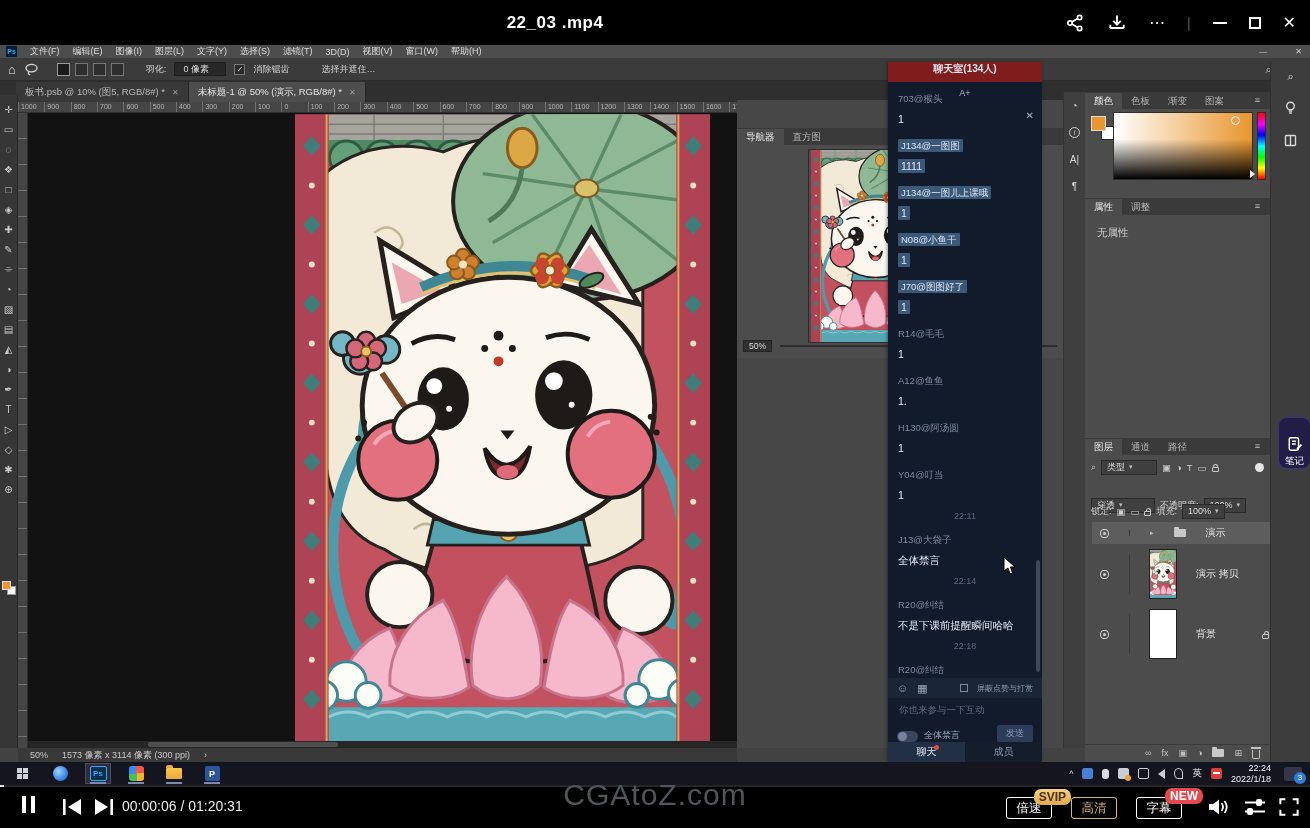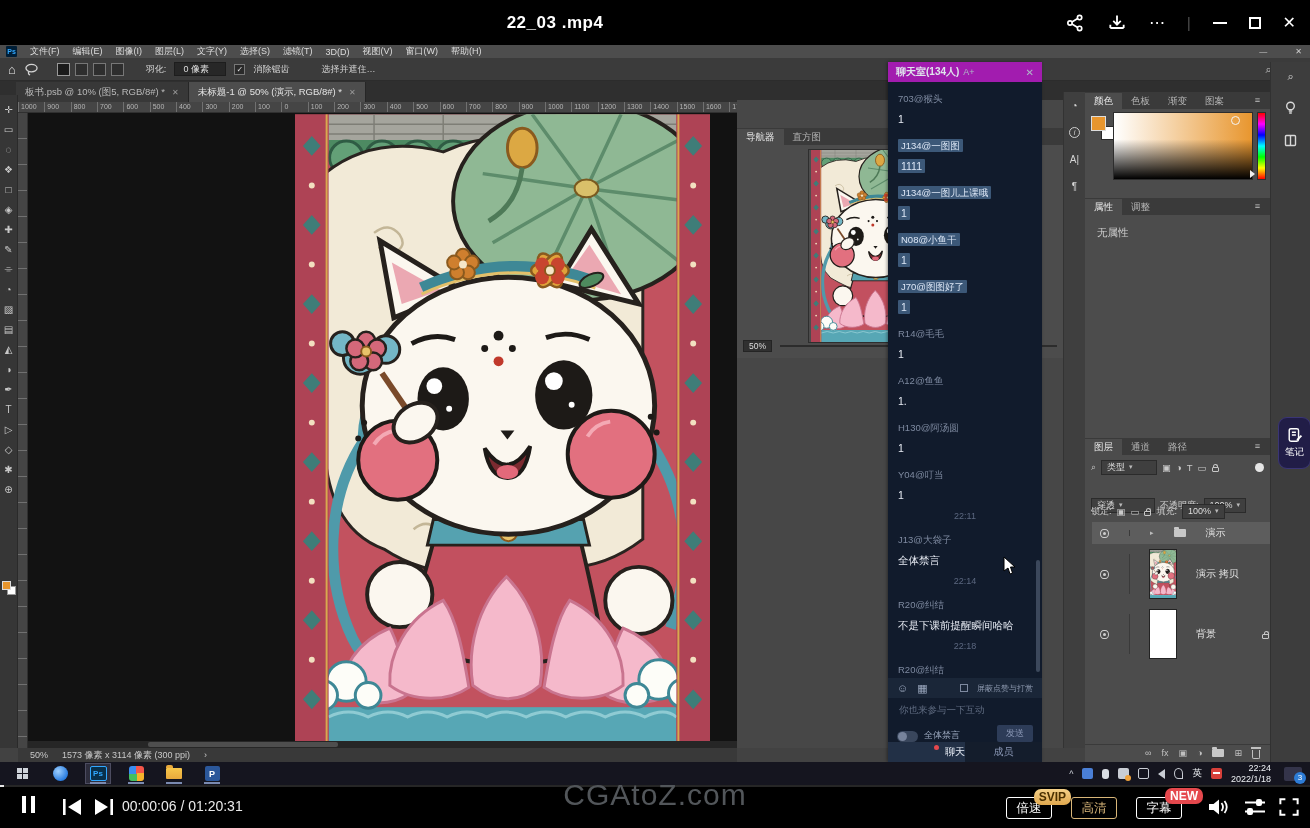--- a/index.html
+++ b/index.html
@@ -126,29 +126,29 @@
   .mtrash{width:8px;height:9px;border:1px solid #c0c0c0;border-top:none;border-radius:0 0 2px 2px;position:relative;margin-top:3px;}
   .mtrash::before{content:"";position:absolute;top:-3px;left:-2px;width:10px;height:2px;background:#c0c0c0;}
   .lay-foot{position:absolute;left:0;bottom:2px;width:185px;height:16px;border-top:1px solid #3a3a3a;
     display:flex;align-items:center;justify-content:flex-end;gap:10px;padding:0 10px;color:#c0c0c0;font-size:9px;}
 
   
   .rightstrip{left:1270px;top:17px;width:40px;height:700px;background:#3d3d3d;border-left:1px solid #313131;
     display:flex;flex-direction:column;align-items:center;padding-top:8px;gap:18px;color:#d8d8d8;}
   .rs-ic{font-size:11px;}
   .notes-btn{position:absolute;left:7px;top:355px;width:33px;height:52px;background:#211d47;border:1px solid #3a3575;
-    border-radius:9px;display:flex;flex-direction:column;align-items:center;justify-content:center;gap:3px;}
+    border-radius:9px;display:flex;flex-direction:column;align-items:center;justify-content:flex-end;gap:3px;}
   .notes-btn span{color:#fff;font-size:9.5px;}
 
   .statusbar{left:18px;top:703px;width:719px;height:14px;background:#393939;display:flex;align-items:center;
     gap:14px;padding:0 12px;font-size:9px;color:#c9c9c9;}
 
   
   .chat{left:888px;top:62px;width:154px;height:700px;background:#111b2c;box-shadow:-1px 0 3px rgba(0,0,0,.4);}
-  .chat-head{height:20px;background:#a21caf;display:flex;align-items:center;padding:0 8px;gap:4px;}
+  .chat-head{height:20px;background:#7f1d1d;display:flex;align-items:center;padding:0 8px;gap:12px;flex-direction:column;}
   .chat-title{color:#dfe4ec;font-size:10px;font-weight:bold;}
   .chat-font{color:#aeb8c8;font-size:9px;}
   .chat-x{margin-left:auto;color:#aeb8c8;font-size:10px;}
   .chat-msgs{position:absolute;left:0;top:20px;width:154px;height:596px;overflow:hidden;padding:6px 10px;}
   .crow{margin:0 0 8px;}
   .ctime{text-align:center;color:#5c6880;font-size:9px;margin:7px 0;}
   .ctime:empty{display:none;}
   .cuser{color:#7e8aa0;font-size:9.5px;line-height:13px;display:inline-block;}
   .ctext-line{margin-top:3px;}
   .ctext{color:#e8ecf4;font-size:10.5px;line-height:14px;display:inline-block;}
@@ -162,21 +162,21 @@
   .chat-input{position:absolute;left:0;top:636px;width:154px;height:24px;background:transparent;border:none;
     color:#5f6b80;font-size:9.5px;padding:0 11px;outline:none;font-family:Liberation Serif, serif;}
   .chat-input::placeholder{color:#5f6b80;}
   .chat-ctl{position:absolute;left:0;top:662px;width:154px;height:18px;display:flex;align-items:flex-end;gap:6px;padding:0 9px;}
   .switch{width:21px;height:11px;background:#39465c;border-radius:6px;position:relative;flex:none;}
   .switch::before{content:"";position:absolute;left:1px;top:1px;width:9px;height:9px;background:#77839b;border-radius:50%;}
   .mute-label{color:#9aa7bd;font-size:9px;}
   .send-btn{margin-left:auto;background:#2d3c58;color:#8a97b5;font-size:9px;padding:2px 9px;border-radius:2px;}
   .chat-tabs{position:absolute;left:0;top:680px;width:154px;height:20px;display:flex;background:#141d2c;}
   .chat-tab{flex:1;display:flex;align-items:center;justify-content:center;color:#8a97b5;font-size:10px;position:relative;}
-  .chat-tab.active{background:#223046;color:#e6ebf4;justify-content:flex-end;}
+  .chat-tab.active{background:#223046;color:#e6ebf4;}
   .chat-tab.badged::after{content:"";position:absolute;top:3px;right:26px;width:5px;height:5px;border-radius:50%;background:#e5484d;}
 
   
   .taskbar{left:0;top:762px;width:1310px;height:23px;background:#15151f;display:flex;align-items:center;}
   .tk-left{display:flex;align-items:center;gap:14px;padding-left:10px;}
   .tk-start{display:grid;grid-template-columns:5px 5px;grid-template-rows:5px 5px;gap:1px;}
   .tk-start i{background:#cfd3da;}
   .tk-app{position:relative;width:24px;height:19px;display:flex;align-items:center;justify-content:center;}
   .tk-app.open::after{content:"";position:absolute;bottom:-1px;left:4px;right:4px;height:2px;background:#7a8ab0;}
   .tk-app.active{background:#2d2d3c;box-shadow:0 0 0 1px #4c4c60;}

